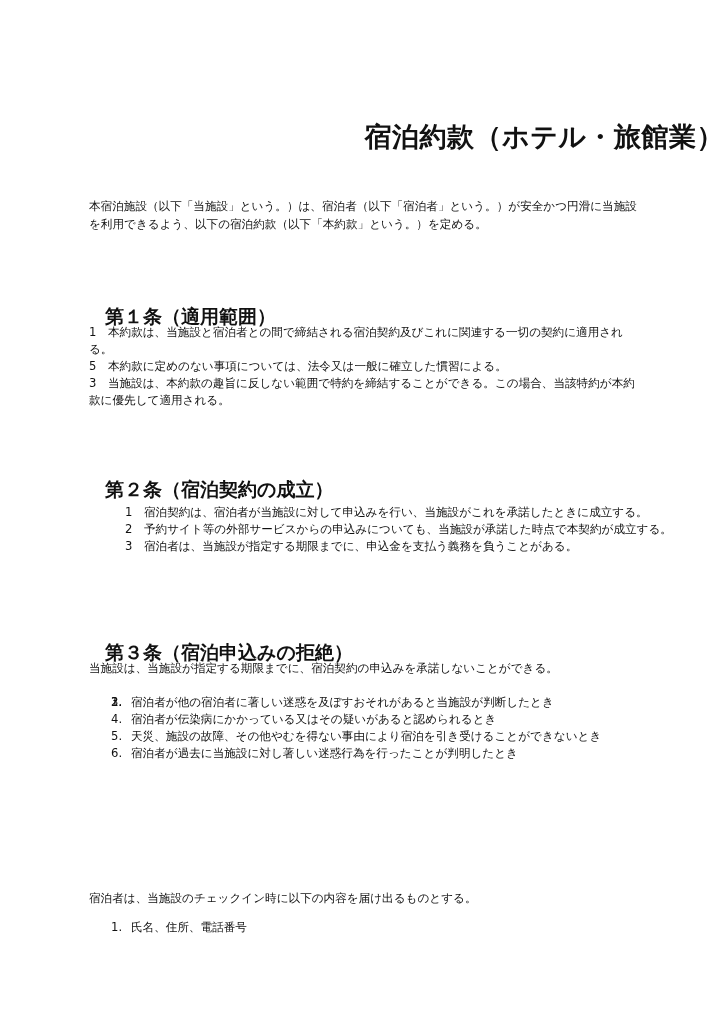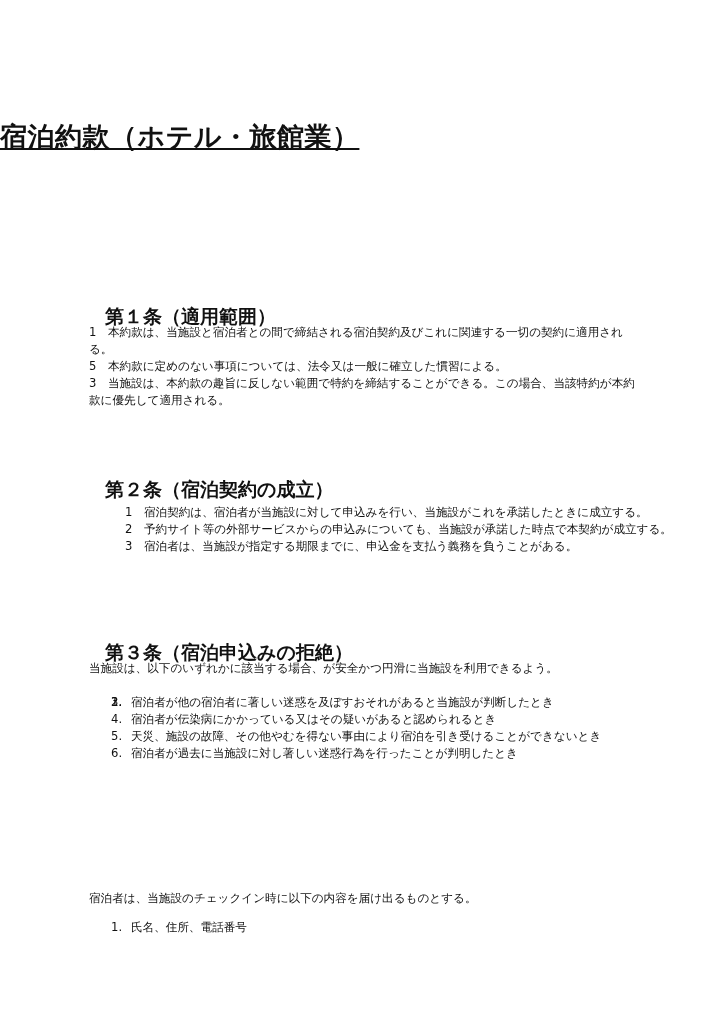--- a/index.html
+++ b/index.html
@@ -20,27 +20,26 @@
       left: 0;
       top: 0;
       width: 724px;
       height: 1024px;
     }
     .doc-title {
       position: absolute;
       left: 0;
       width: 724px;
       top: 119px;
-      text-align: left;
+      text-align: right;
       font-size: 27px;
       font-weight: bold;
       line-height: 36px;
       margin: 0;
       letter-spacing: 0.5px;
-      text-decoration: underline;
     }
     .intro {
       position: absolute;
       left: 89px;
       width: 548px;
       top: 197px;
       font-size: 11.6px;
       line-height: 18px;
       margin: 0;
     }
@@ -85,37 +84,38 @@
       top: 0;
     }
   </style>
 </head>
 <body>
 
 <div class="page">
 
   <h1 class="doc-title">宿泊約款（ホテル・旅館業）</h1>
 
+  <p class="intro">本宿泊施設（以下「当施設」という。）は、宿泊者（以下「宿泊者」という。）が安全かつ円滑に当施設を利用できるよう、以下の宿泊約款（以下「本約款」という。）を定める。</p>
 
   <h2 class="section-heading" style="top:287px;">第１条（適用範囲）</h2>
   <div class="para-block" style="top:324px;">
     <p>1　本約款は、当施設と宿泊者との間で締結される宿泊契約及びこれに関連する一切の契約に適用される。</p>
     <p>5　本約款に定めのない事項については、法令又は一般に確立した慣習による。</p>
     <p>3　当施設は、本約款の趣旨に反しない範囲で特約を締結することができる。この場合、当該特約が本約款に優先して適用される。</p>
   </div>
 
   <h2 class="section-heading" style="top:460px;">第２条（宿泊契約の成立）</h2>
   <div class="para-block" style="top:504px;margin-left:36px;">
     <p>1　宿泊契約は、宿泊者が当施設に対して申込みを行い、当施設がこれを承諾したときに成立する。</p>
     <p>2　予約サイト等の外部サービスからの申込みについても、当施設が承諾した時点で本契約が成立する。</p>
     <p>3　宿泊者は、当施設が指定する期限までに、申込金を支払う義務を負うことがある。</p>
   </div>
 
   <h2 class="section-heading" style="top:623px;">第３条（宿泊申込みの拒絶）</h2>
-  <p class="para-block" style="top:660px;">当施設は、以下のいずれかに該当する場合、が安全かつ円滑に当施設を利用できるよう。</p>
+  <p class="para-block" style="top:660px;">当施設は、当施設が指定する期限までに、宿泊契約の申込みを承諾しないことができる。</p>
   <ol class="ordered-list" style="top:694px;">
     <li><span class="num">1.</span></li>
     <li><span class="num">2.</span></li>
     <li><span class="num">3.</span><span>宿泊者が他の宿泊者に著しい迷惑を及ぼすおそれがあると当施設が判断したとき</span></li>
     <li><span class="num">4.</span><span>宿泊者が伝染病にかかっている又はその疑いがあると認められるとき</span></li>
     <li><span class="num">5.</span><span>天災、施設の故障、その他やむを得ない事由により宿泊を引き受けることができないとき</span></li>
     <li><span class="num">6.</span><span>宿泊者が過去に当施設に対し著しい迷惑行為を行ったことが判明したとき</span></li>
   </ol>
 
   <p class="para-block" style="top:890px;">宿泊者は、当施設のチェックイン時に以下の内容を届け出るものとする。</p>

